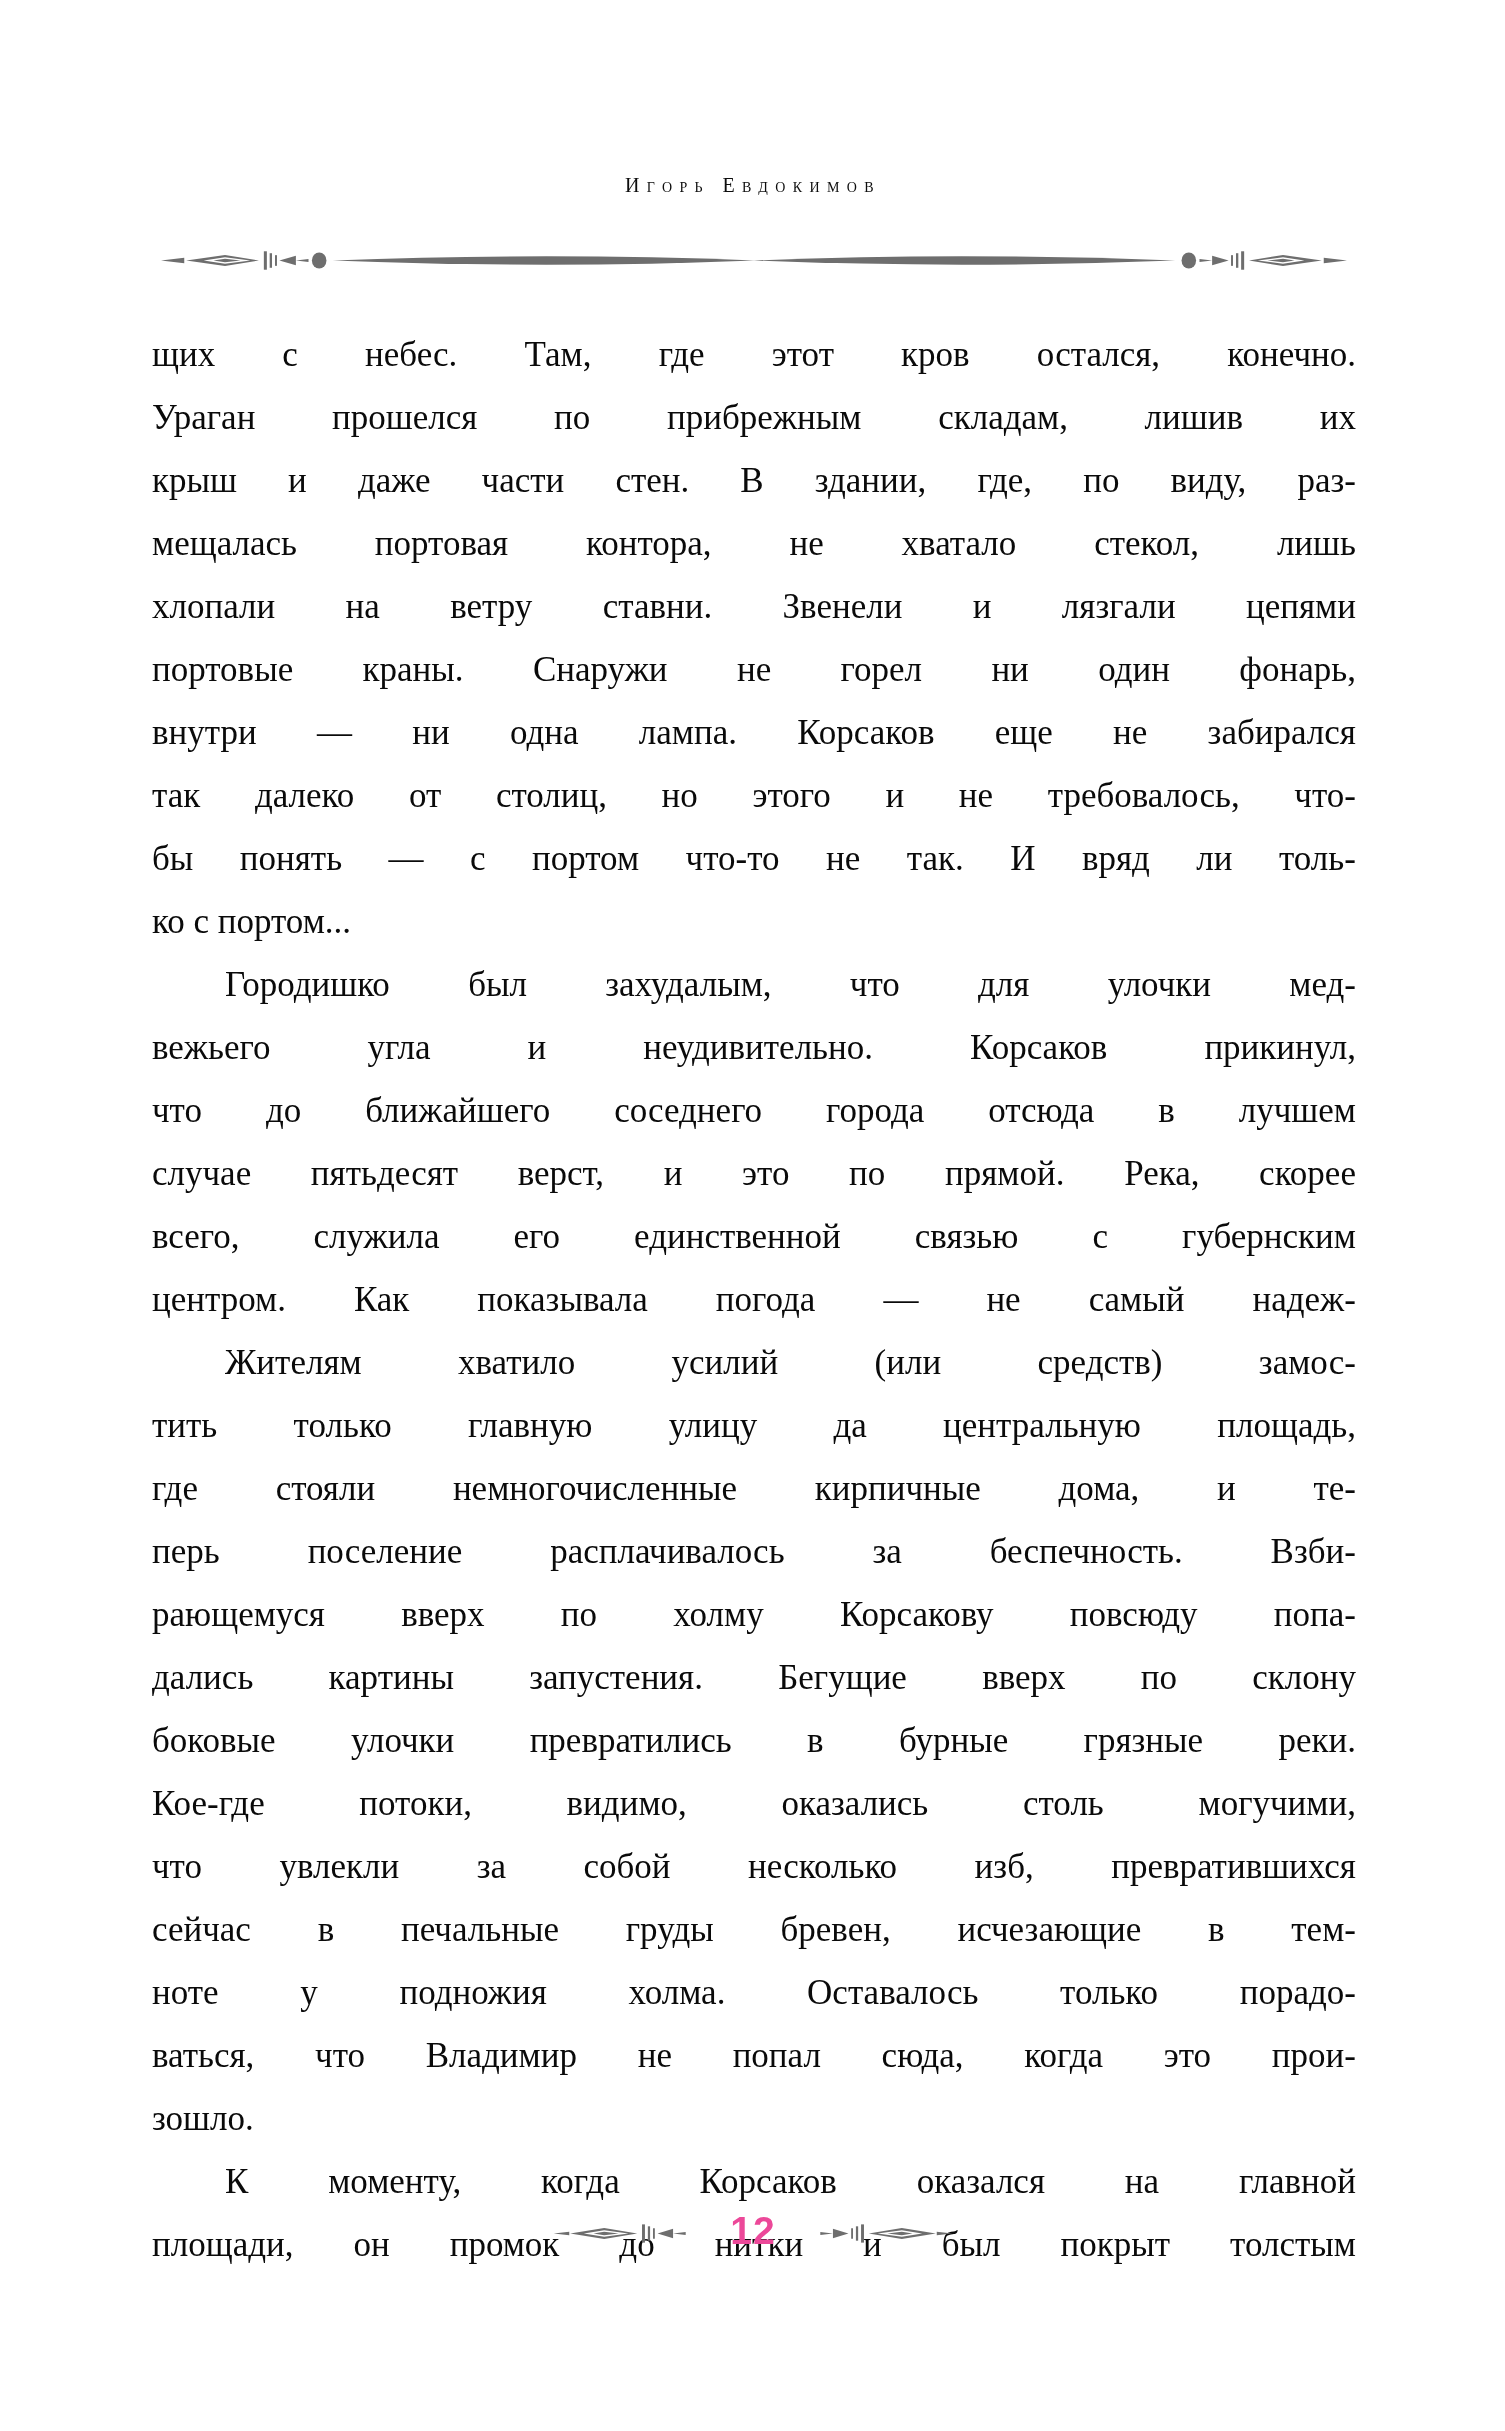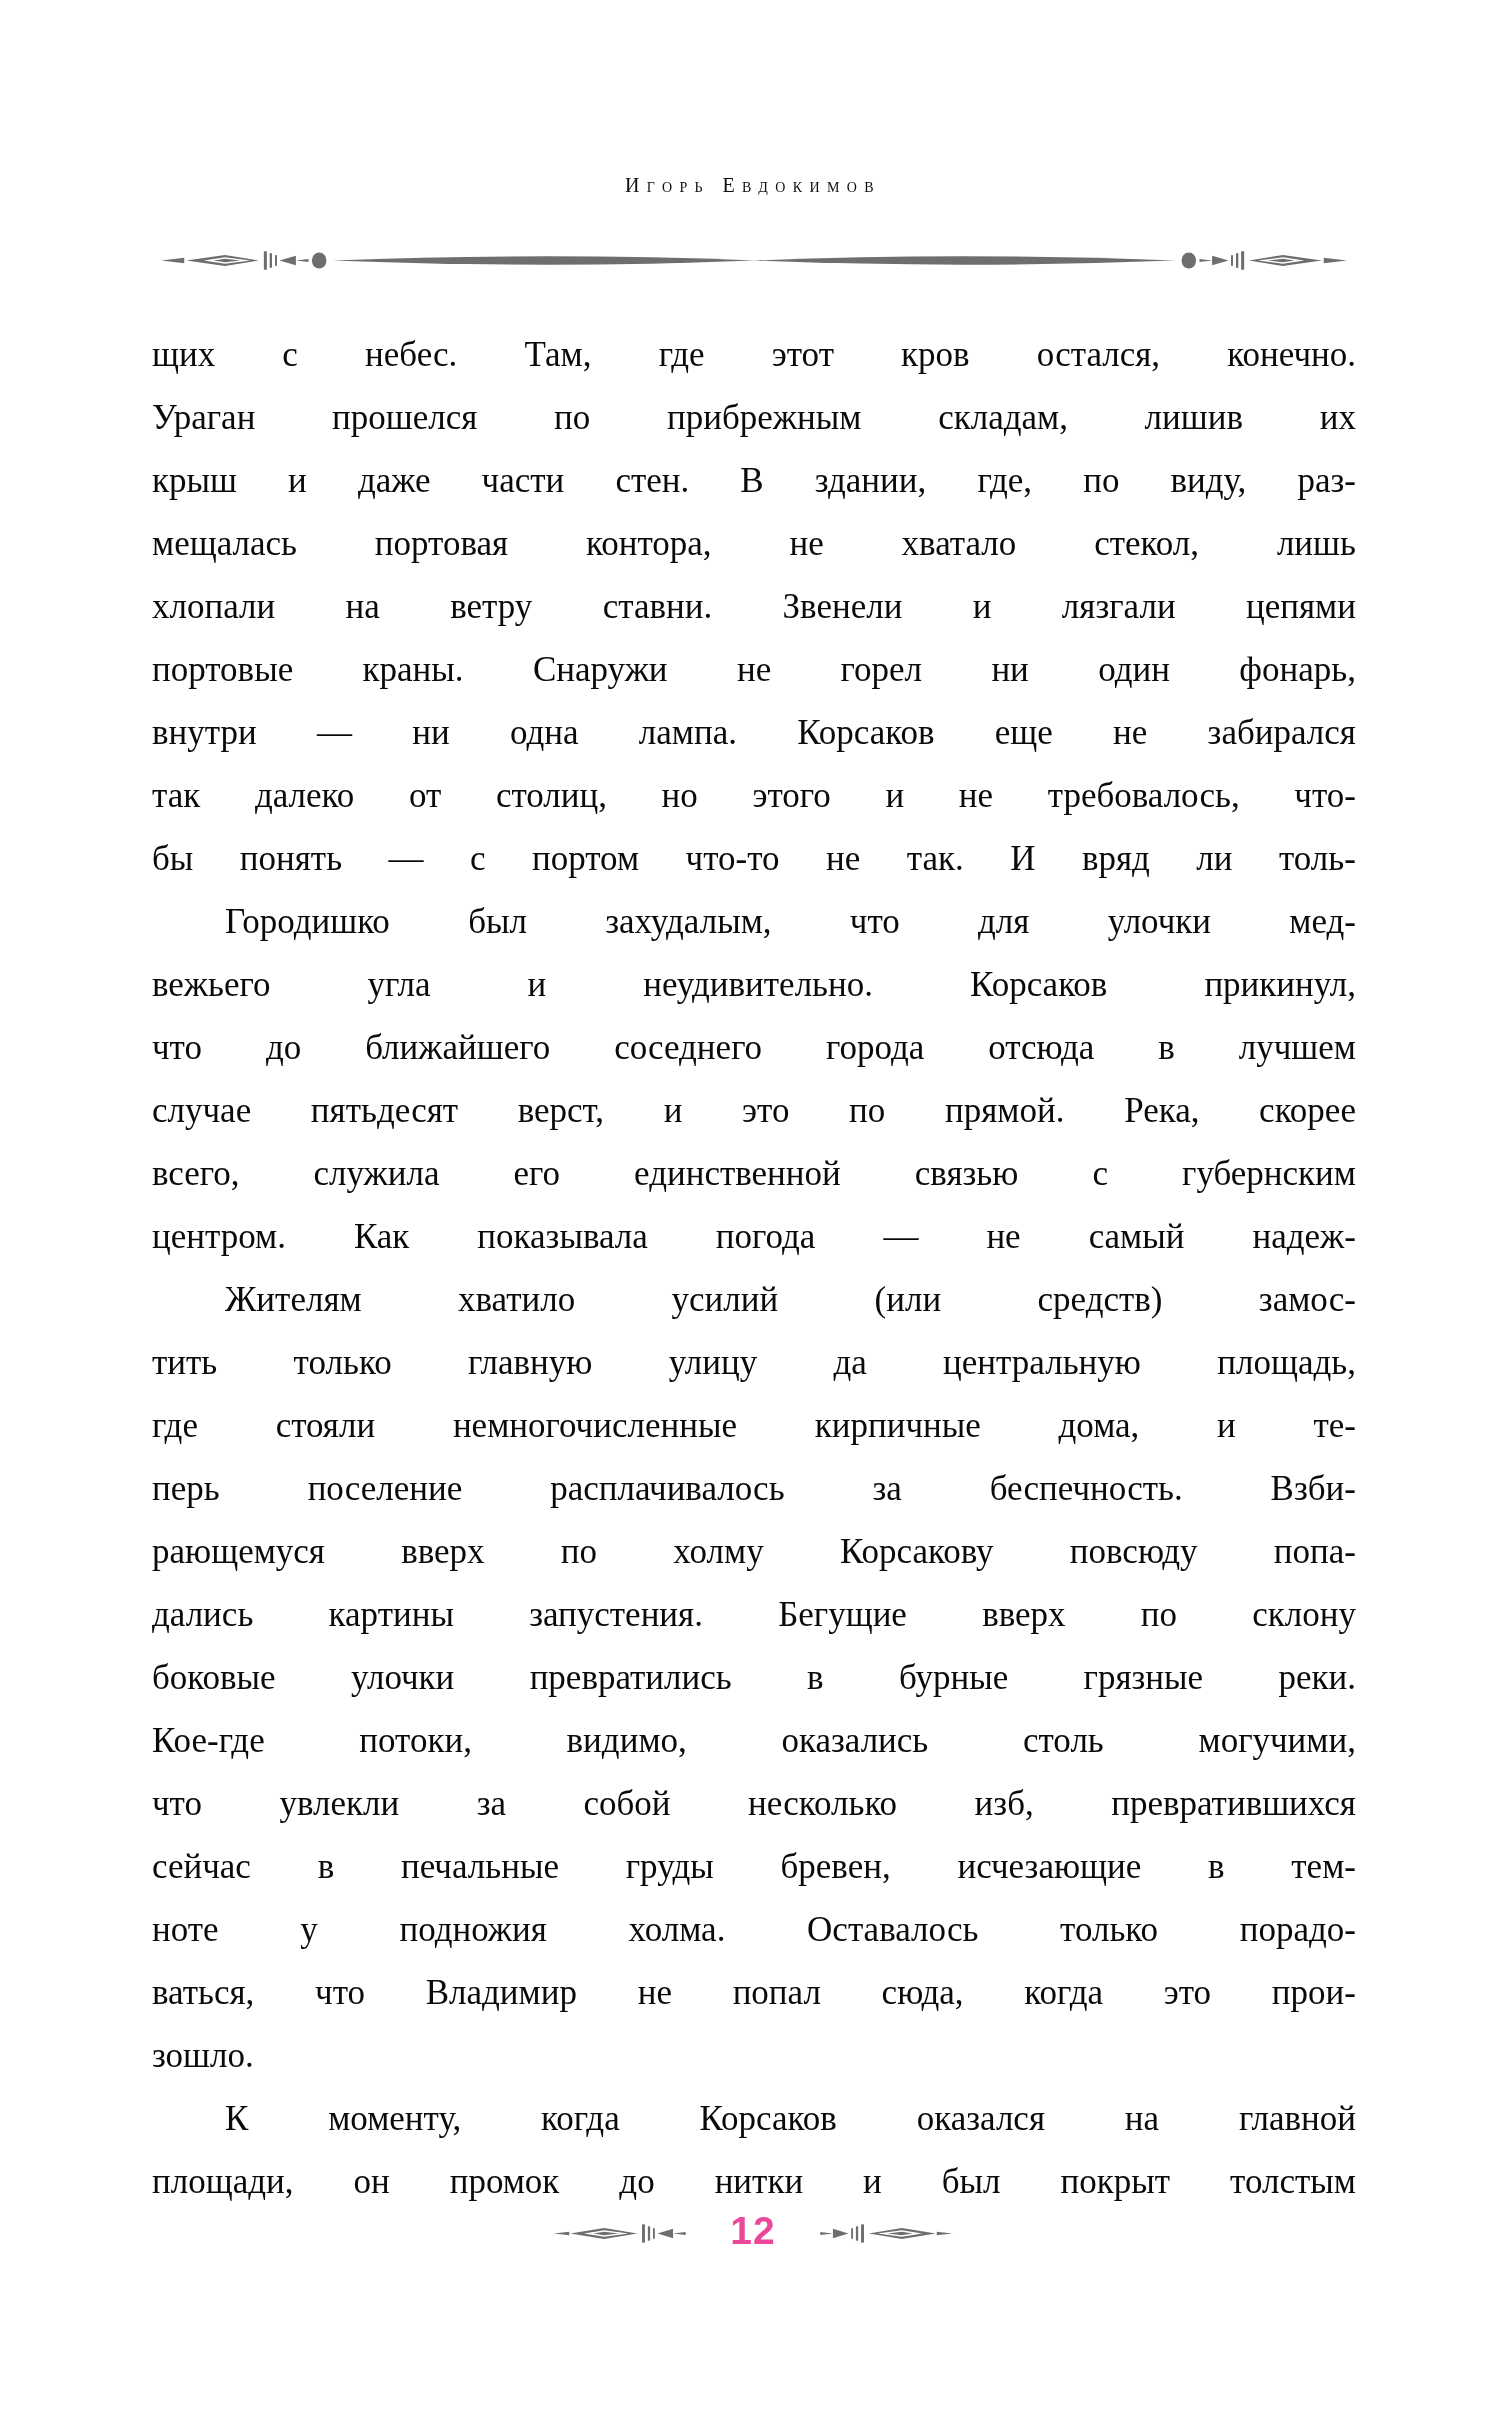--- a/index.html
+++ b/index.html
@@ -245,20 +245,21 @@
           <span>с</span>
           <span>портом</span>
           <span>что-то</span>
           <span>не</span>
           <span>так.</span>
           <span>И</span>
           <span>вряд</span>
           <span>ли</span>
           <span>толь-</span>
         </span>
+      <span class="line">ко с портом...</span>
     </p>
 
     <p class="para">
       <span class="line justify indent-first">
           <span>Городишко</span>
           <span>был</span>
           <span>захудалым,</span>
           <span>что</span>
           <span>для</span>
           <span>улочки</span>

